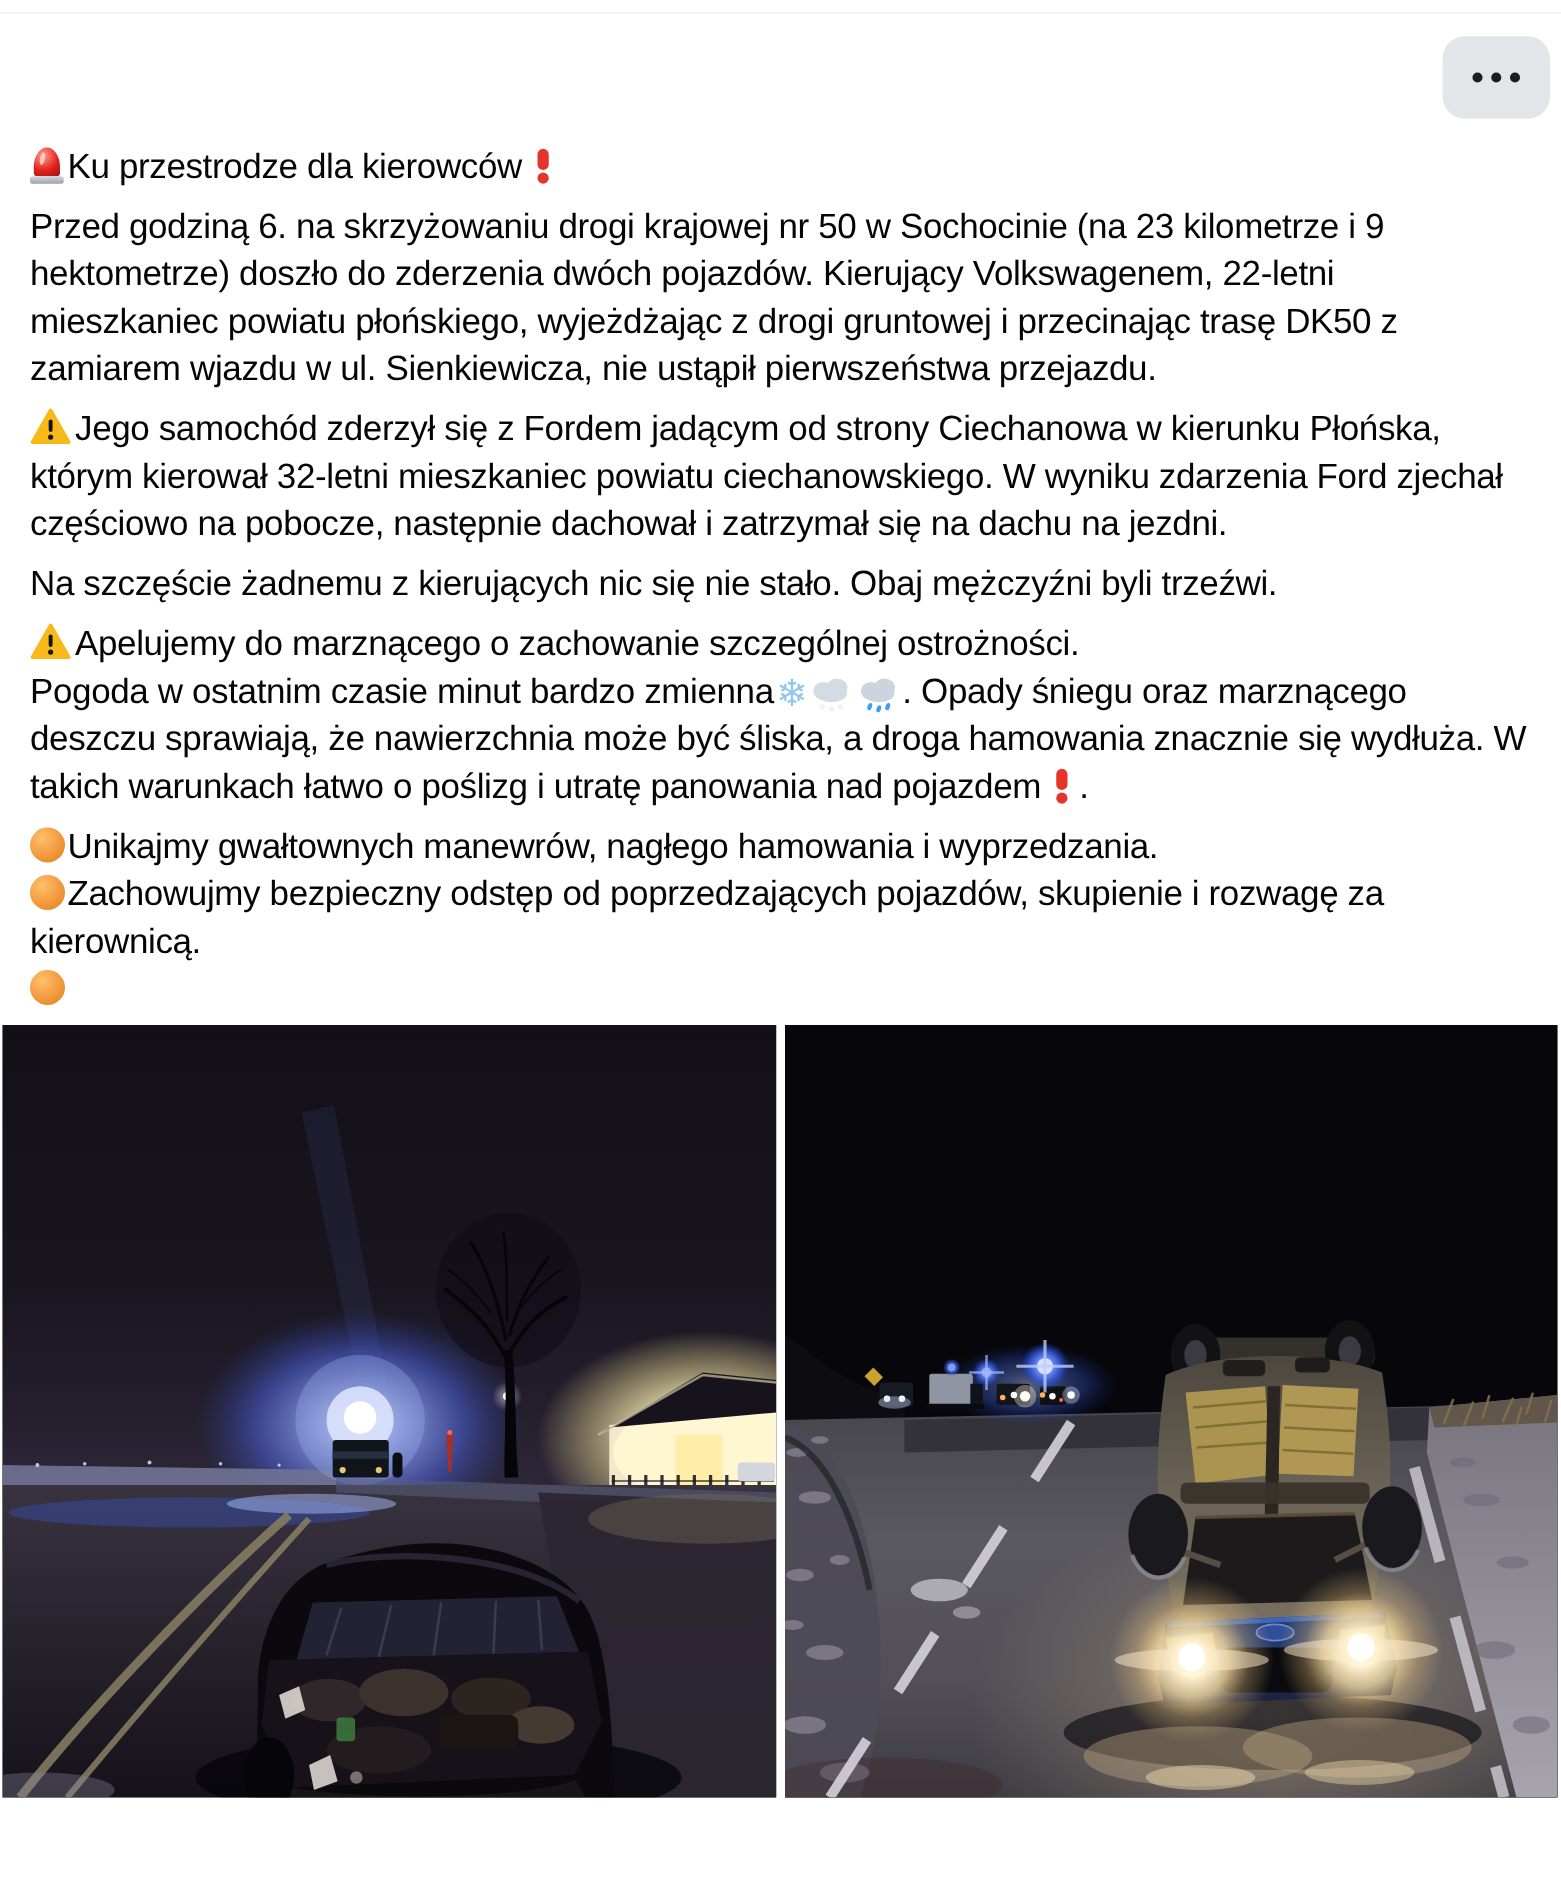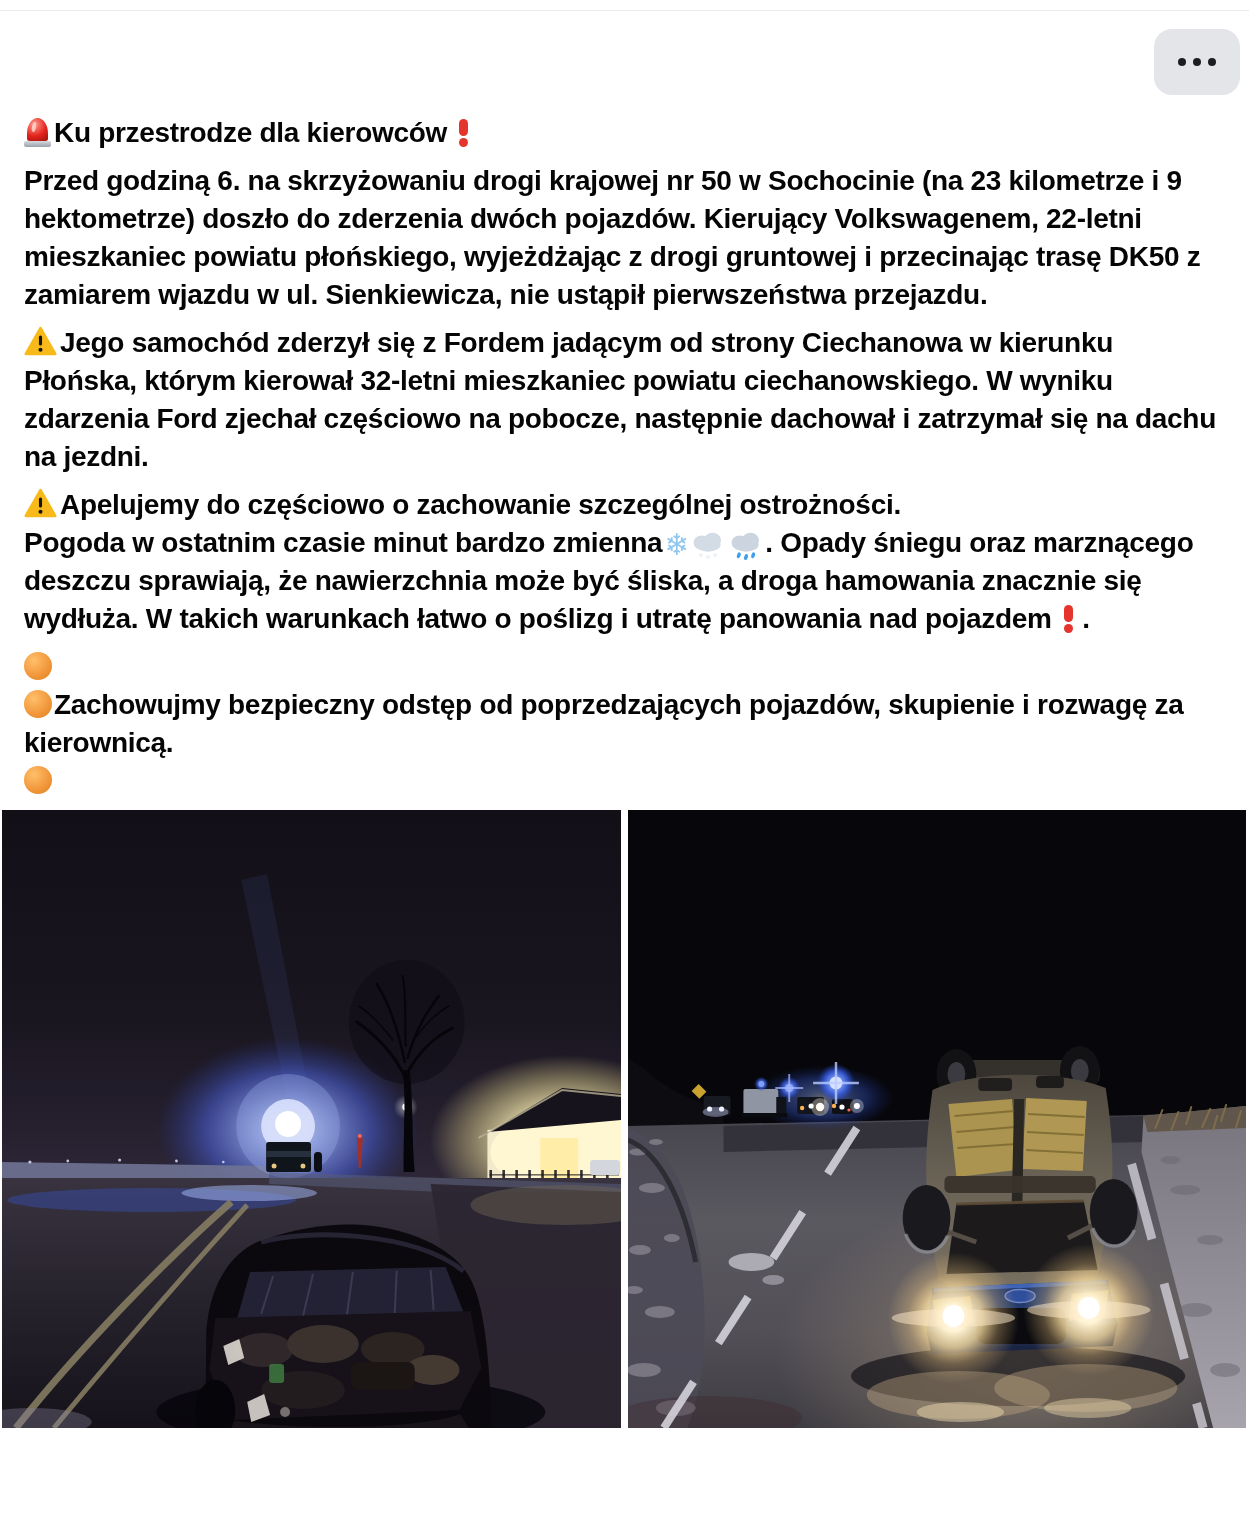--- a/index.html
+++ b/index.html
@@ -4,21 +4,21 @@
 <style>
   html,body{margin:0;padding:0;}
   body{width:1249px;height:1521px;background:#ffffff;overflow:hidden;
        font-family:"Liberation Sans",sans-serif;color:#050505;position:relative;}
   .hairline{position:absolute;top:10px;left:0;width:100%;height:1px;background:#e8eaed;}
   .post-header{position:relative;height:114px;}
   .more-btn{position:absolute;top:29px;right:9px;width:86px;height:66px;border:none;
             background:#e3e5e9;border-radius:18px;display:flex;align-items:center;
             justify-content:center;gap:7px;cursor:pointer;}
   .more-btn i{width:8px;height:8px;border-radius:50%;background:#1b1d21;display:block;}
-  .content{padding:0 24px;font-weight:bold;}
+  .content{padding:0 24px;}
   .content p{margin:0 0 10px 0;font-size:28px;line-height:38px;letter-spacing:-0.3px;}
   
   .emj{display:inline-block;position:relative;vertical-align:-5px;}
   .emj-siren{width:27px;height:30px;margin-right:3px;}
   .emj-siren .dome{position:absolute;left:3px;top:1px;width:21px;height:23px;
      background:radial-gradient(circle at 35% 28%,#ff9d90,#e3241d 55%,#9c120e);
      border-radius:55% 55% 14% 14% / 75% 75% 12% 12%;}
   .emj-siren .sheen{position:absolute;left:8px;top:5px;width:4px;height:10px;border-radius:50%;
      background:#ffd9d2;opacity:.8;transform:rotate(12deg);}
   .emj-siren .base{position:absolute;left:0;bottom:0;width:27px;height:6px;border-radius:2px;
@@ -60,26 +60,27 @@
     <span class="emj emj-siren"><span class="dome"></span><span class="sheen"></span><span class="base"></span></span><span>Ku przestrodze dla kierowców</span><span class="emj emj-exclaim"><span class="bar"></span><span class="dot"></span></span>
   </p>
   <p>Przed godziną 6. na skrzyżowaniu drogi krajowej nr 50 w Sochocinie  (na 23 kilometrze i 9 hektometrze) doszło do zderzenia dwóch pojazdów. Kierujący Volkswagenem, 22-letni mieszkaniec powiatu płońskiego, wyjeżdżając z drogi gruntowej i przecinając trasę DK50 z zamiarem wjazdu w ul. Sienkiewicza, nie ustąpił pierwszeństwa przejazdu.</p>
   <p>
     <svg class="emj emj-warn" viewBox="0 0 36 32">
         <path d="M18 2 L34 30 L2 30 Z" fill="#f8ba1a" stroke="#f8ba1a" stroke-width="3" stroke-linejoin="round"></path>
         <rect x="16.3" y="10" width="3.4" height="11" rx="1.7" fill="#141414"></rect>
         <circle cx="18" cy="25.5" r="2.2" fill="#141414"></circle>
       </svg><span>Jego samochód zderzył się z Fordem jadącym od strony Ciechanowa w kierunku Płońska, którym kierował 32-letni mieszkaniec powiatu ciechanowskiego. W wyniku zdarzenia Ford zjechał częściowo na pobocze, następnie dachował i zatrzymał się na dachu na jezdni.</span>
   </p>
+  <p>Na szczęście żadnemu z kierujących nic się nie stało. Obaj mężczyźni byli trzeźwi.</p>
   <p>
     <svg class="emj emj-warn" viewBox="0 0 36 32">
         <path d="M18 2 L34 30 L2 30 Z" fill="#f8ba1a" stroke="#f8ba1a" stroke-width="3" stroke-linejoin="round"></path>
         <rect x="16.3" y="10" width="3.4" height="11" rx="1.7" fill="#141414"></rect>
         <circle cx="18" cy="25.5" r="2.2" fill="#141414"></circle>
-      </svg><span>Apelujemy do częściowo o zachowanie szczególnej ostrożności.</span><br>
+      </svg><span>Apelujemy do marznącego o zachowanie szczególnej ostrożności.</span><br>
     <span>Pogoda w ostatnim czasie minut bardzo zmienna</span><span class="emj-snowflake"></span><svg class="emj emj-cloud" viewBox="0 0 40 34">
         <g fill="#d3dbe4">
           <ellipse cx="13" cy="15" rx="9" ry="8"></ellipse>
           <ellipse cx="25" cy="12" rx="9.5" ry="8"></ellipse>
           <ellipse cx="20" cy="17" rx="14" ry="8"></ellipse>
         </g>
         <g fill="#eef3f8">
           <circle cx="12" cy="29" r="2.4"></circle>
           <circle cx="20" cy="31" r="2.4"></circle>
           <circle cx="28" cy="29" r="2.4"></circle>
@@ -91,21 +92,21 @@
           <ellipse cx="20" cy="17" rx="14" ry="8"></ellipse>
         </g>
         <g fill="#3f9ff0">
           <ellipse cx="12" cy="29" rx="2" ry="3.4" transform="rotate(18 12 29)"></ellipse>
           <ellipse cx="20" cy="31" rx="2" ry="3.4" transform="rotate(18 20 31)"></ellipse>
           <ellipse cx="28" cy="29" rx="2" ry="3.4" transform="rotate(18 28 29)"></ellipse>
         </g>
       </svg><span>. Opady śniegu oraz marznącego deszczu sprawiają, że nawierzchnia może być śliska, a droga hamowania znacznie się wydłuża. W takich warunkach łatwo o poślizg i utratę panowania nad pojazdem</span><span class="emj emj-exclaim"><span class="bar"></span><span class="dot"></span></span><span> .</span>
   </p>
   <p>
-    <span class="emj emj-orange"></span><br>
+    <span class="emj emj-orange"></span><span>Unikajmy gwałtownych manewrów, nagłego hamowania i wyprzedzania.</span><br>
     <span class="emj emj-orange"></span><span>Zachowujmy bezpieczny odstęp od poprzedzających pojazdów, skupienie i rozwagę za kierownicą.</span><br>
     <span class="emj emj-orange"></span>
   </p>
 </div>
 
 <div class="photos">
 
   <figure>
   <svg viewBox="0 0 621 618" preserveAspectRatio="none">
     <defs>

